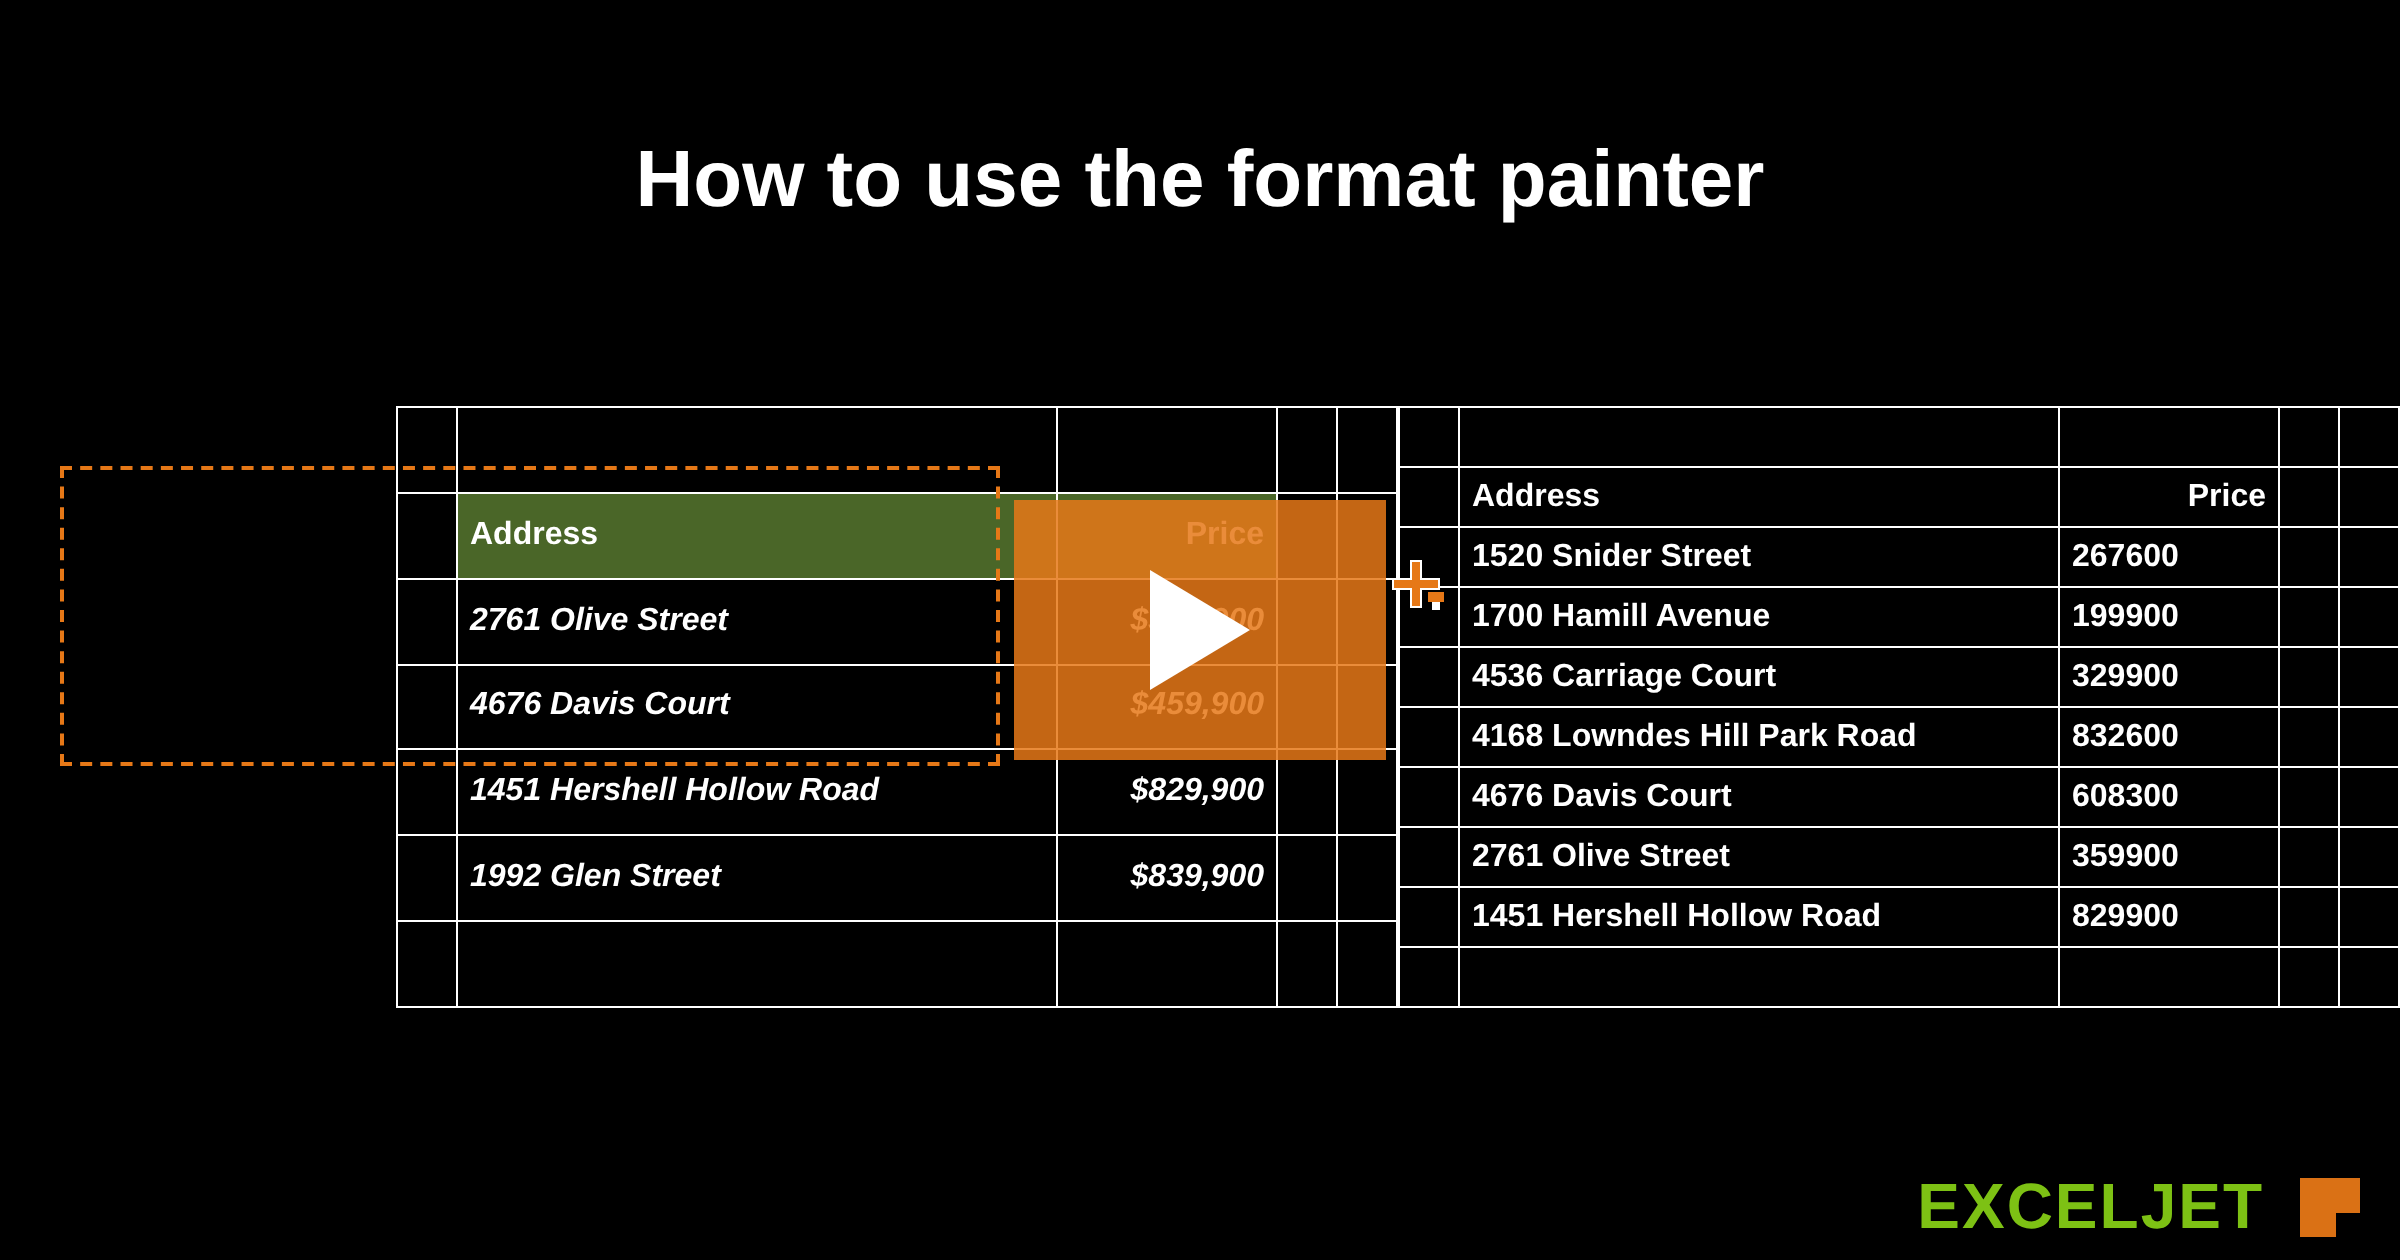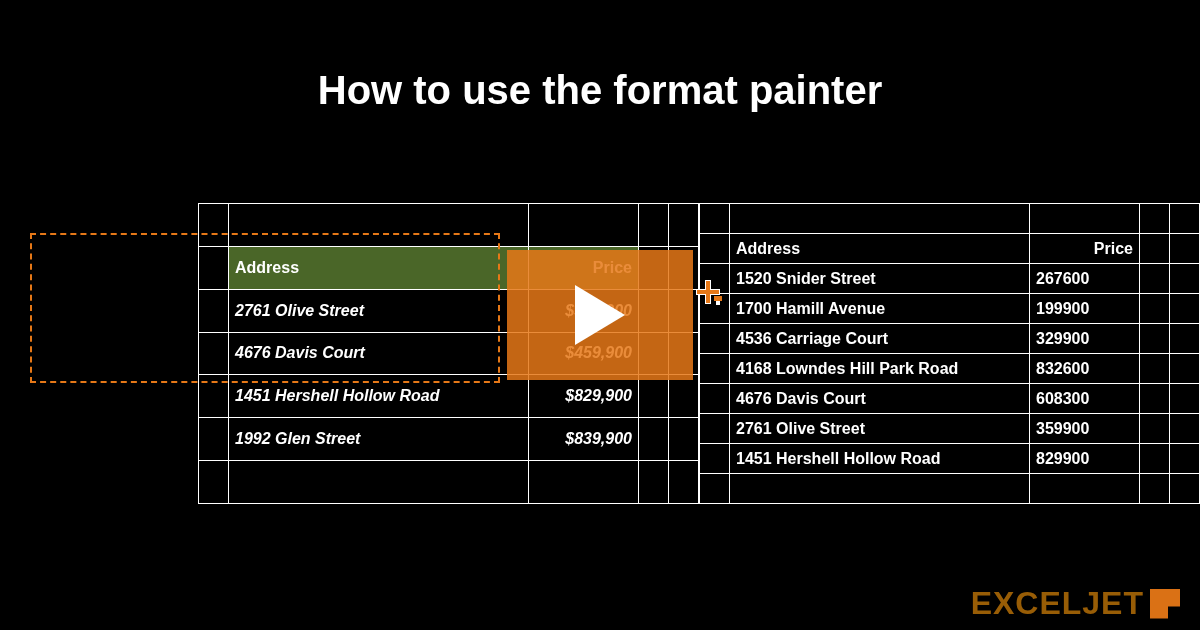--- a/index.html
+++ b/index.html
@@ -68,27 +68,27 @@
   .cursor-plus {
     position: absolute;
     left: 694px;
     top: 278px;
     pointer-events: none;
   }
   .logo {
     position: absolute;
     right: 20px;
     bottom: 8px;
-    color: #a16207;
+    color: #84cc16;
     font-size: 32px;
     font-weight: 800;
     letter-spacing: 1px;
     display: flex;
     align-items: center;
-    gap: 6px;
+    gap: 18px;
     opacity: 0.95;
   }
   .logo .sq {
     width: 30px;
     height: 30px;
     background: #e67817;
     clip-path: polygon(0 0, 100% 0, 100% 60%, 60% 60%, 60% 100%, 0 100%);
   }
 </style>
 </head>

